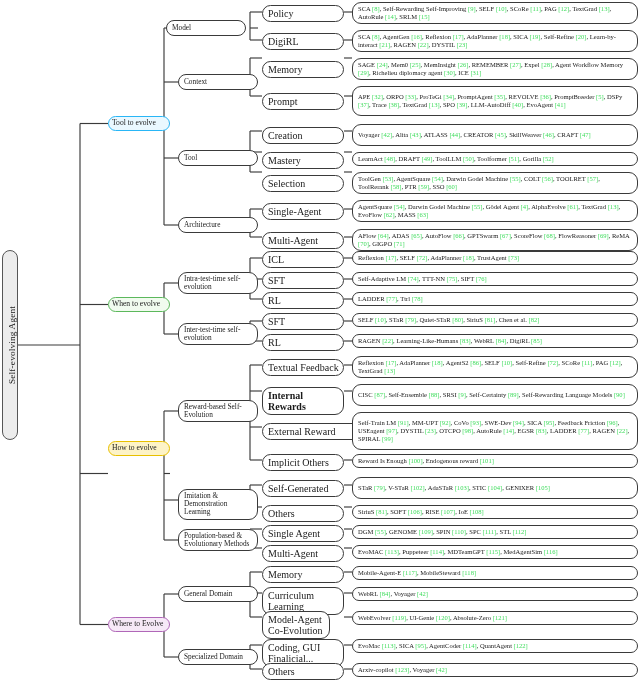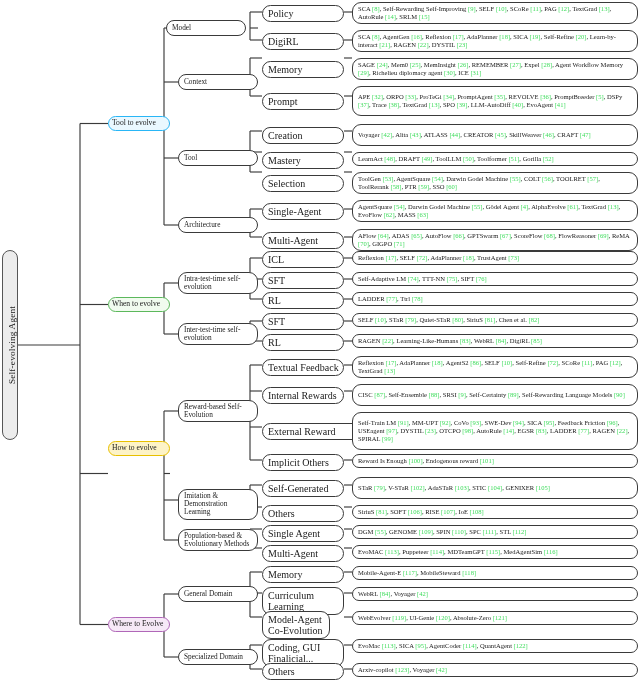--- a/index.html
+++ b/index.html
@@ -258,21 +258,21 @@
     </div>
     <div class="node l2" style="left: 178px; top: 400px; width: 80px; min-height: 22px;">
       <span class="txt">Reward-based Self-Evolution</span>
     </div>
     <div class="node l3" style="left: 262px; top: 359px; width: 82px; min-height: 16px;">
       <span class="txt">Textual Feedback</span>
     </div>
     <div class="node leaf" style="left: 352px; top: 356px; width: 286px; min-height: 22px;">
       <span class="txt">Reflexion <span class="ref">[17]</span>, AdaPlanner <span class="ref">[18]</span>, AgentS2 <span class="ref">[86]</span>, SELF <span class="ref">[10]</span>, Self-Refine <span class="ref">[72]</span>, SCoRe <span class="ref">[11]</span>, PAG <span class="ref">[12]</span>, TextGrad <span class="ref">[13]</span></span>
     </div>
-    <div class="node l3" style="left: 262px; top: 387px; width: 82px; min-height: 16px;">
+    <div class="node l3" style="left: 262px; top: 387px; width: 82px; min-height: 16px; font-weight: bold;">
       <span class="txt">Internal Rewards</span>
     </div>
     <div class="node leaf" style="left: 352px; top: 384px; width: 286px; min-height: 22px;">
       <span class="txt">CISC <span class="ref">[87]</span>, Self-Ensemble <span class="ref">[88]</span>, SRSI <span class="ref">[9]</span>, Self-Certainty <span class="ref">[89]</span>, Self-Rewarding Language Models <span class="ref">[90]</span></span>
     </div>
     <div class="node l3" style="left: 262px; top: 423px; width: 105px; min-height: 16px;">
       <span class="txt">External Reward</span>
     </div>
     <div class="node leaf" style="left: 352px; top: 412px; width: 286px; min-height: 38px;">
       <span class="txt">Self-Train LM <span class="ref">[91]</span>, MM-UPT <span class="ref">[92]</span>, CoVo <span class="ref">[93]</span>, SWE-Dev <span class="ref">[94]</span>, SICA <span class="ref">[95]</span>, Feedback Friction <span class="ref">[96]</span>, USEagent <span class="ref">[97]</span>, DYSTIL <span class="ref">[23]</span>, OTCPO <span class="ref">[98]</span>, AutoRule <span class="ref">[14]</span>, EGSR <span class="ref">[83]</span>, LADDER <span class="ref">[77]</span>, RAGEN <span class="ref">[22]</span>, SPIRAL <span class="ref">[99]</span></span>

